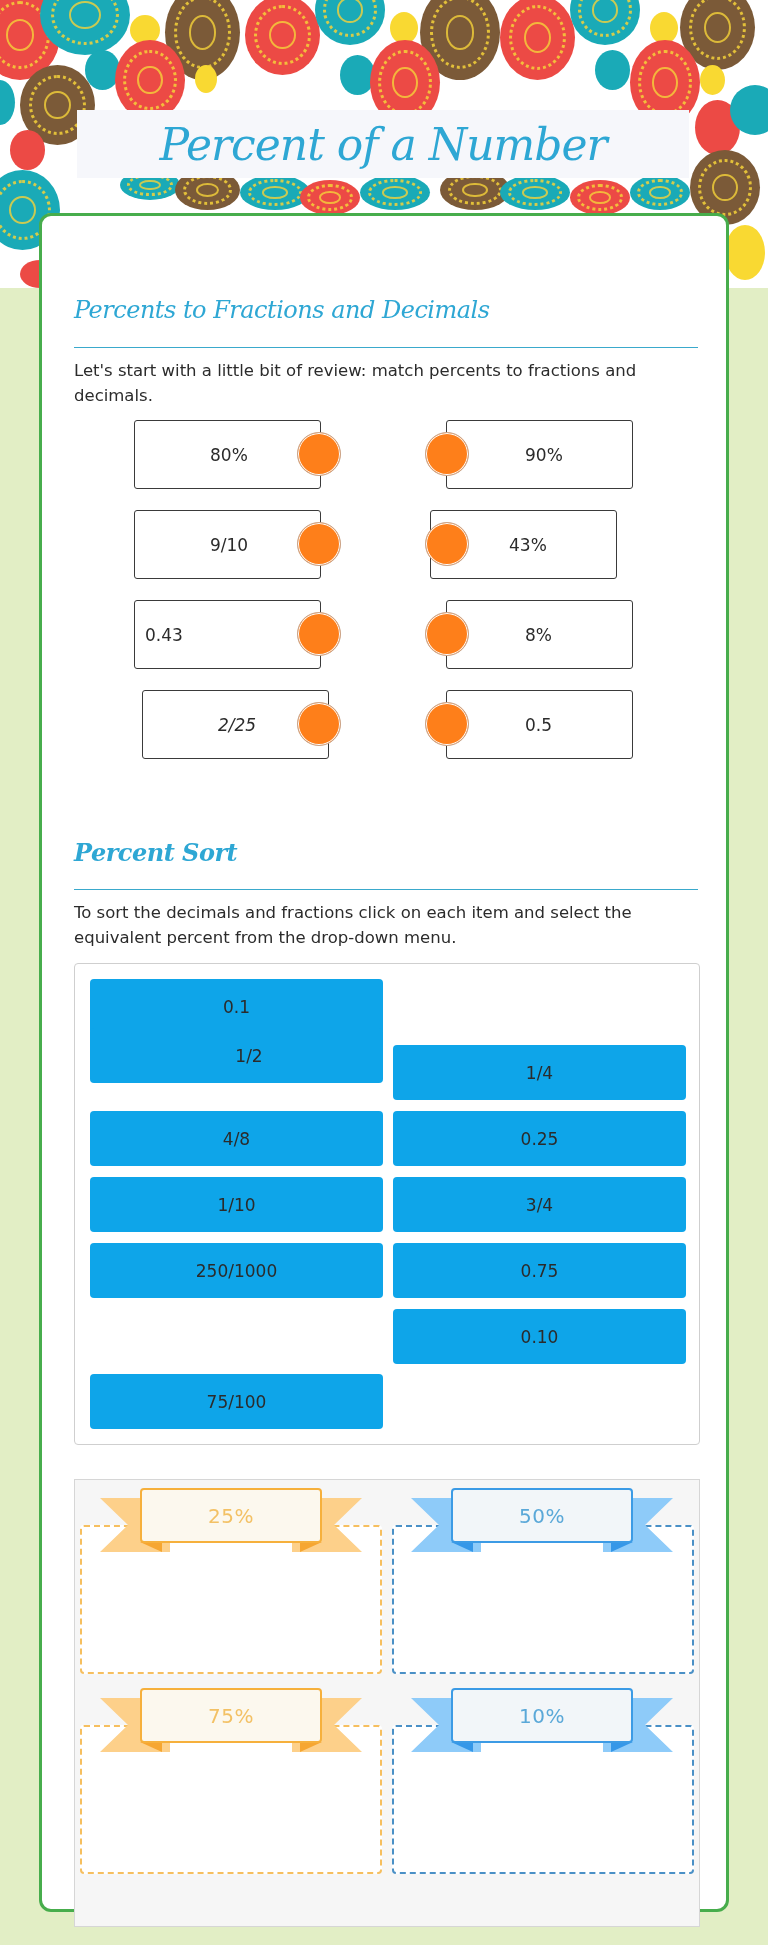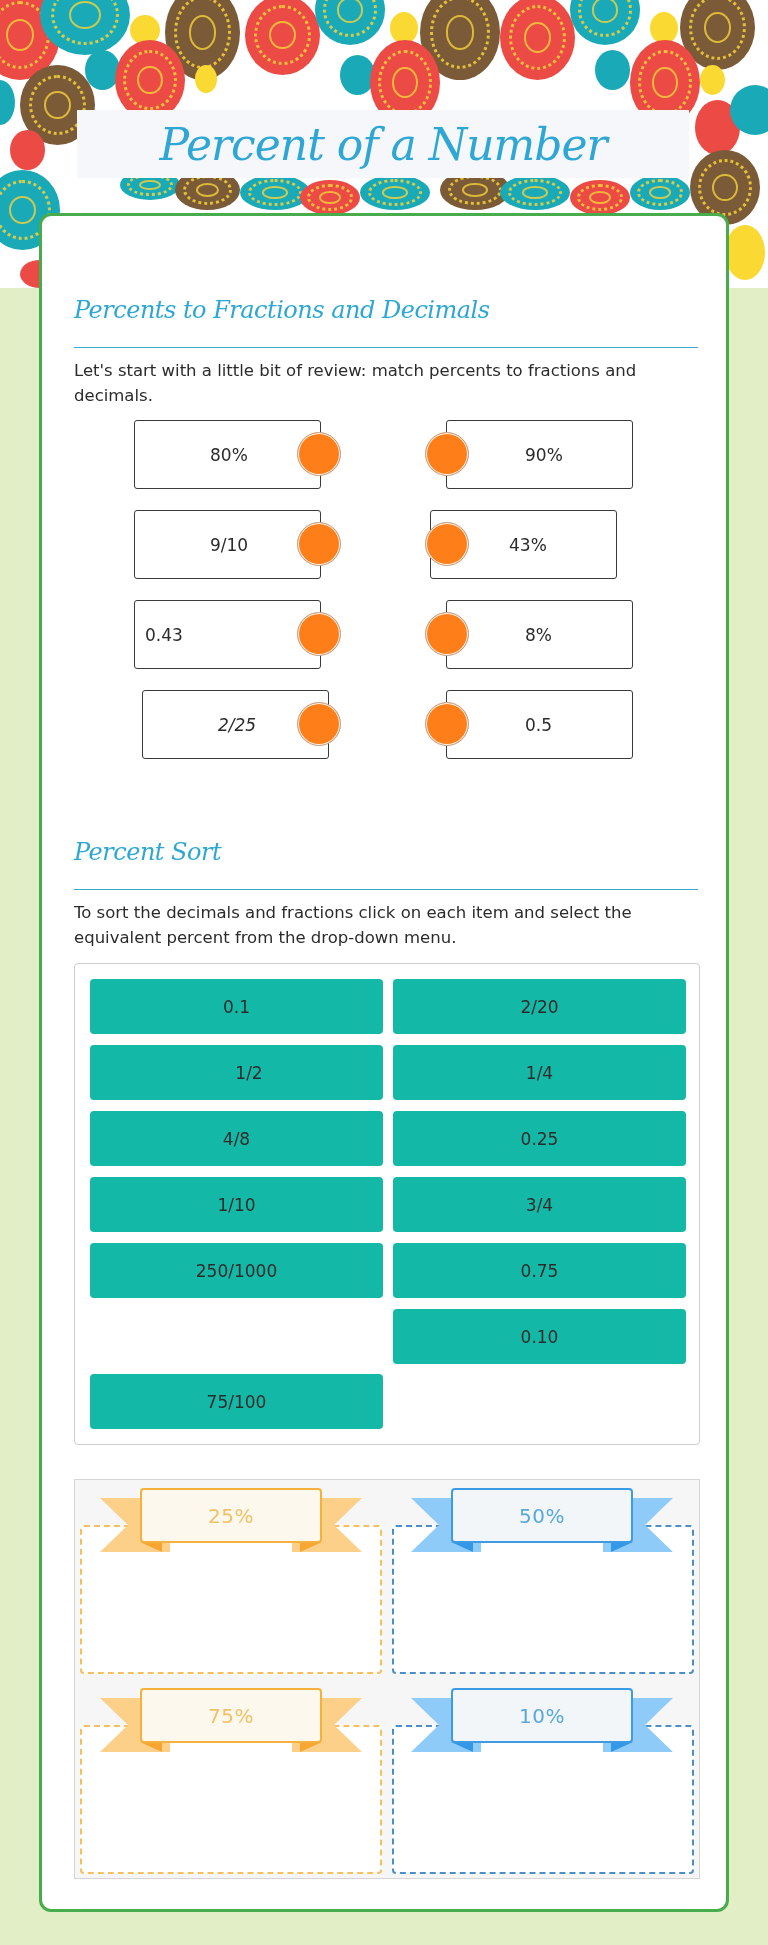--- a/index.html
+++ b/index.html
@@ -66,27 +66,27 @@
     background: #fe7f1a; border: 1.5px solid #c9a48a;
     box-shadow: 0 0 0 1px #fff inset; cursor: pointer;
   }
   
   .sort-box {
     position: absolute; left: 32px; top: 747px; width: 626px; height: 482px;
     border: 1px solid #cfcfcf; border-radius: 4px; background: #fff;
   }
   .sort-item {
     position: absolute; width: 293px; height: 55px;
-    background: #14b8a6; border-radius: 4px;
+    background: #0ea5e9; border-radius: 4px;
     display: flex; align-items: center; justify-content: center;
     font-size: 17px; color: #2b2b2b; cursor: pointer;
   }
   
   .bins {
-    position: absolute; left: 32px; top: 1263px; width: 626px; height: 400px;
+    position: absolute; left: 32px; top: 1263px; width: 626px; height: 448px;
     background: #f6f6f6; border: 1px solid #d6d6d6;
   }
   .bin {
     position: absolute; width: 302px; height: 149px;
     border: 2px dashed; border-radius: 4px; background: #fff;
   }
   .bin.orange { border-color: #f6bf5f; }
   .bin.blue { border-color: #4a90c6; }
   .ribbon { position: absolute; width: 262px; height: 62px; }
   .ribbon .tail {
@@ -193,28 +193,27 @@
 
   <div class="knob" style="left:255px;top:216px;"></div>
   <div class="knob" style="left:255px;top:306px;"></div>
   <div class="knob" style="left:255px;top:396px;"></div>
   <div class="knob" style="left:255px;top:486px;"></div>
   <div class="knob" style="left:383px;top:216px;"></div>
   <div class="knob" style="left:383px;top:306px;"></div>
   <div class="knob" style="left:383px;top:396px;"></div>
   <div class="knob" style="left:383px;top:486px;"></div>
 
-  <div class="section-title" style="top:622px;">Percent Sort</div>
+  <div class="section-title" style="top:622px;font-weight:bold;">Percent Sort</div>
   <div class="rule" style="top:673px;"></div>
   <div class="para" style="top:684px;">To sort the decimals and fractions click on each item and select the equivalent percent from the drop-down menu.</div>
 
   <div class="sort-box">
     <div class="sort-item" style="left:15px;top:15px;">0.1</div>
-    <div class="sort-item" style="left:318px;top:15px;">2/20</div>
-    <div class="sort-item" style="left:15px;top:81px;padding-left:25px;">1/2</div>
+    <div class="sort-item" style="left:15px;top:64px;padding-left:25px;">1/2</div>
     <div class="sort-item" style="left:318px;top:81px;">1/4</div>
     <div class="sort-item" style="left:15px;top:147px;">4/8</div>
     <div class="sort-item" style="left:318px;top:147px;">0.25</div>
     <div class="sort-item" style="left:15px;top:213px;">1/10</div>
     <div class="sort-item" style="left:318px;top:213px;">3/4</div>
     <div class="sort-item" style="left:15px;top:279px;">250/1000</div>
     <div class="sort-item" style="left:318px;top:279px;">0.75</div>
     <div class="sort-item" style="left:318px;top:345px;">0.10</div>
     <div class="sort-item" style="left:15px;top:410px;">75/100</div>
   </div>

